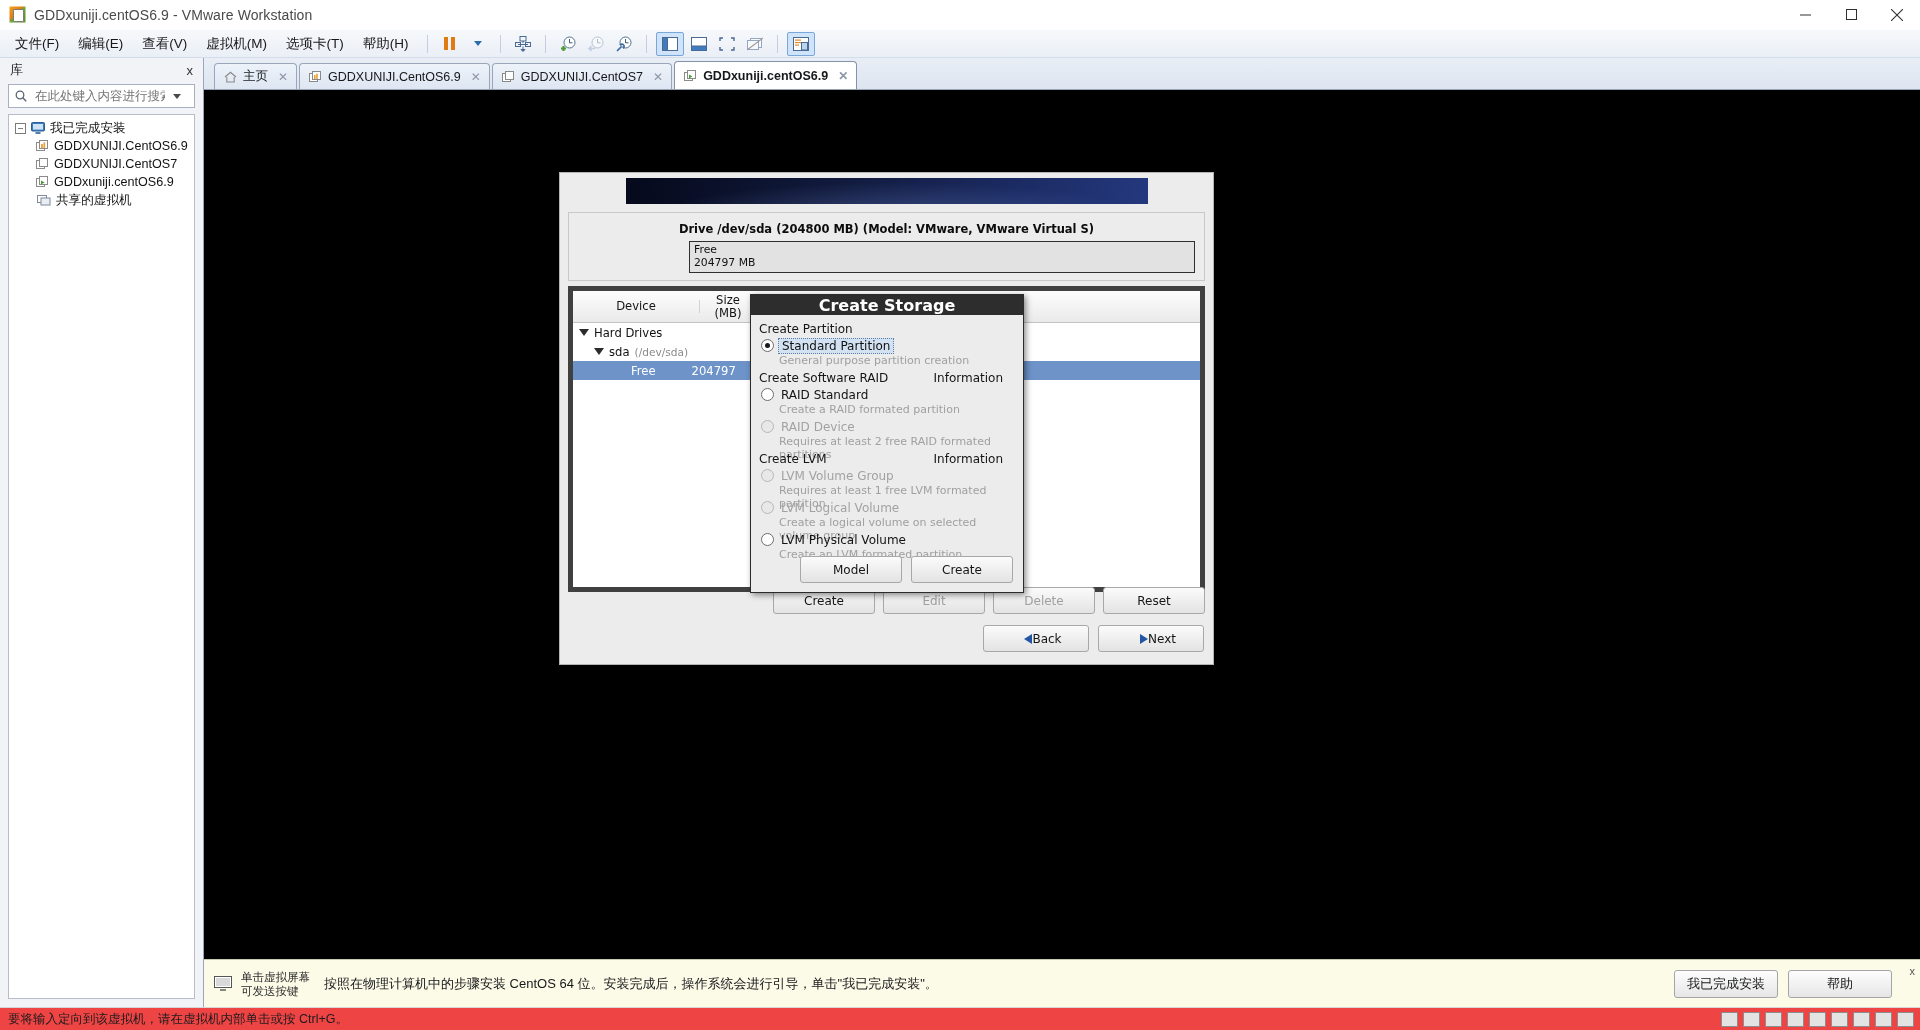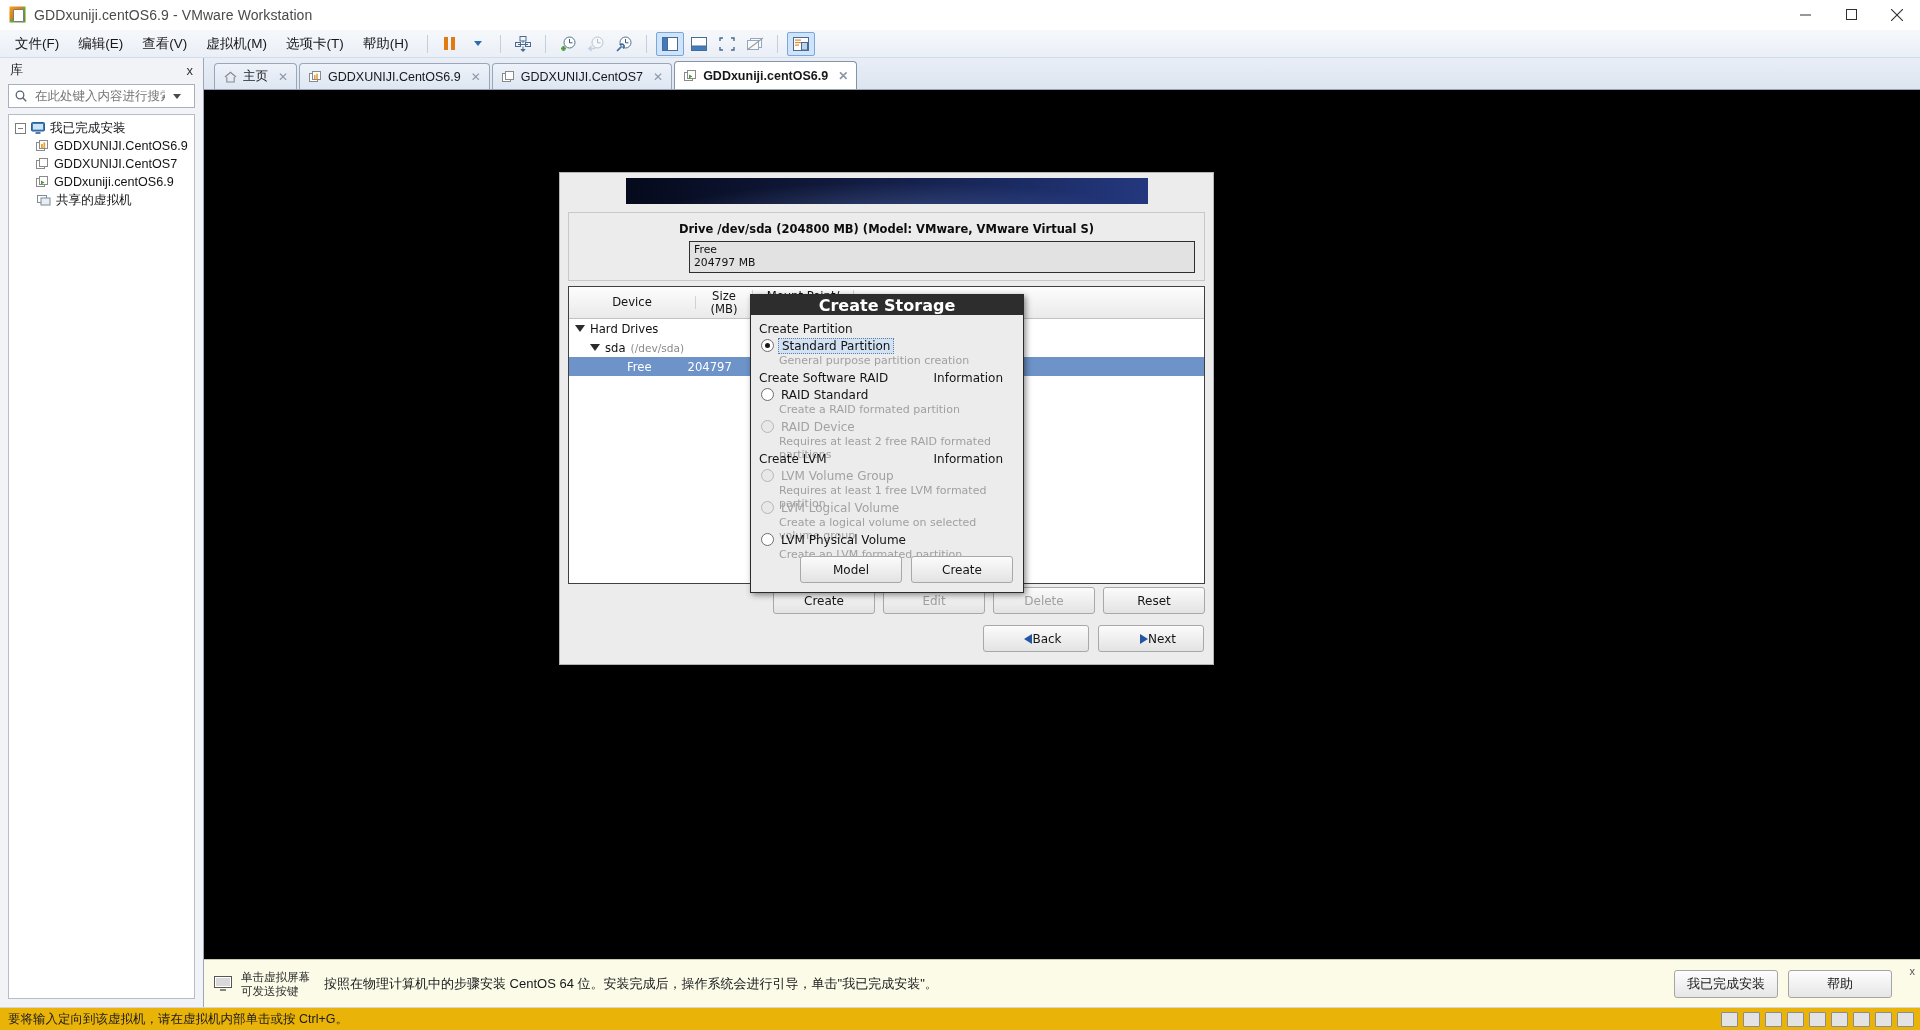--- a/index.html
+++ b/index.html
@@ -169,21 +169,21 @@
     font-size: 11.5px; font-weight: bold; color: #0c0c0c;
     text-align: center; margin-top: 9px;
   }
   .drive-bar {
     margin: 5px 9px 0 120px; height: 28px; background: #e2e2e2;
     border: 1px solid #2f2f2f; padding: 2px 0 0 4px;
     font-size: 10.8px; color: #101010; line-height: 12.5px;
   }
   .part-table {
     position: absolute; left: 8px; top: 113px; right: 8px; height: 296px;
-    background: #fff; border: 1px solid #404040;
+    background: #fff; border: 5px solid #404040;
   }
   .pt-head {
     height: 31px; display: flex; align-items: center;
     background: linear-gradient(180deg,#fdfdfd 0%,#eaeaea 100%);
     border-bottom: 1px solid #c3c3c3; font-size: 11.6px; color: #131313;
   }
   .pt-head div {
     text-align: center; border-right: 1px solid #d2d2d2; line-height: 12.5px;
     padding: 0 2px;
   }
@@ -269,21 +269,21 @@
     min-width: 78px; height: 26px; padding: 0 12px;
     background: linear-gradient(180deg,#fdfdfd 0%,#e6e6e6 100%);
     border: 1px solid #a5a5a5; border-radius: 3px;
     font-size: 13px; color: #17181a;
     display: flex; align-items: center; justify-content: center;
   }
   .hint-x { position: absolute; right: 5px; top: 5px; font-size: 11px; color: #555; }
 
   
   .statusbar {
-    flex: 0 0 22px; background: #eab308;
+    flex: 0 0 22px; background: #ef4444;
     display: flex; align-items: center; border-top: 1px solid #d6d6d6;
     padding: 0 6px 0 8px; font-size: 12.5px; color: #1b1c1e;
   }
   .status-icons { margin-left: auto; display: flex; gap: 5px; align-items: center; }
   .sicon {
     width: 15px; height: 13px; border: 1px solid #8c8c8c; background: #e3e3e3;
     border-radius: 1px;
   }
 </style>
 </head>

